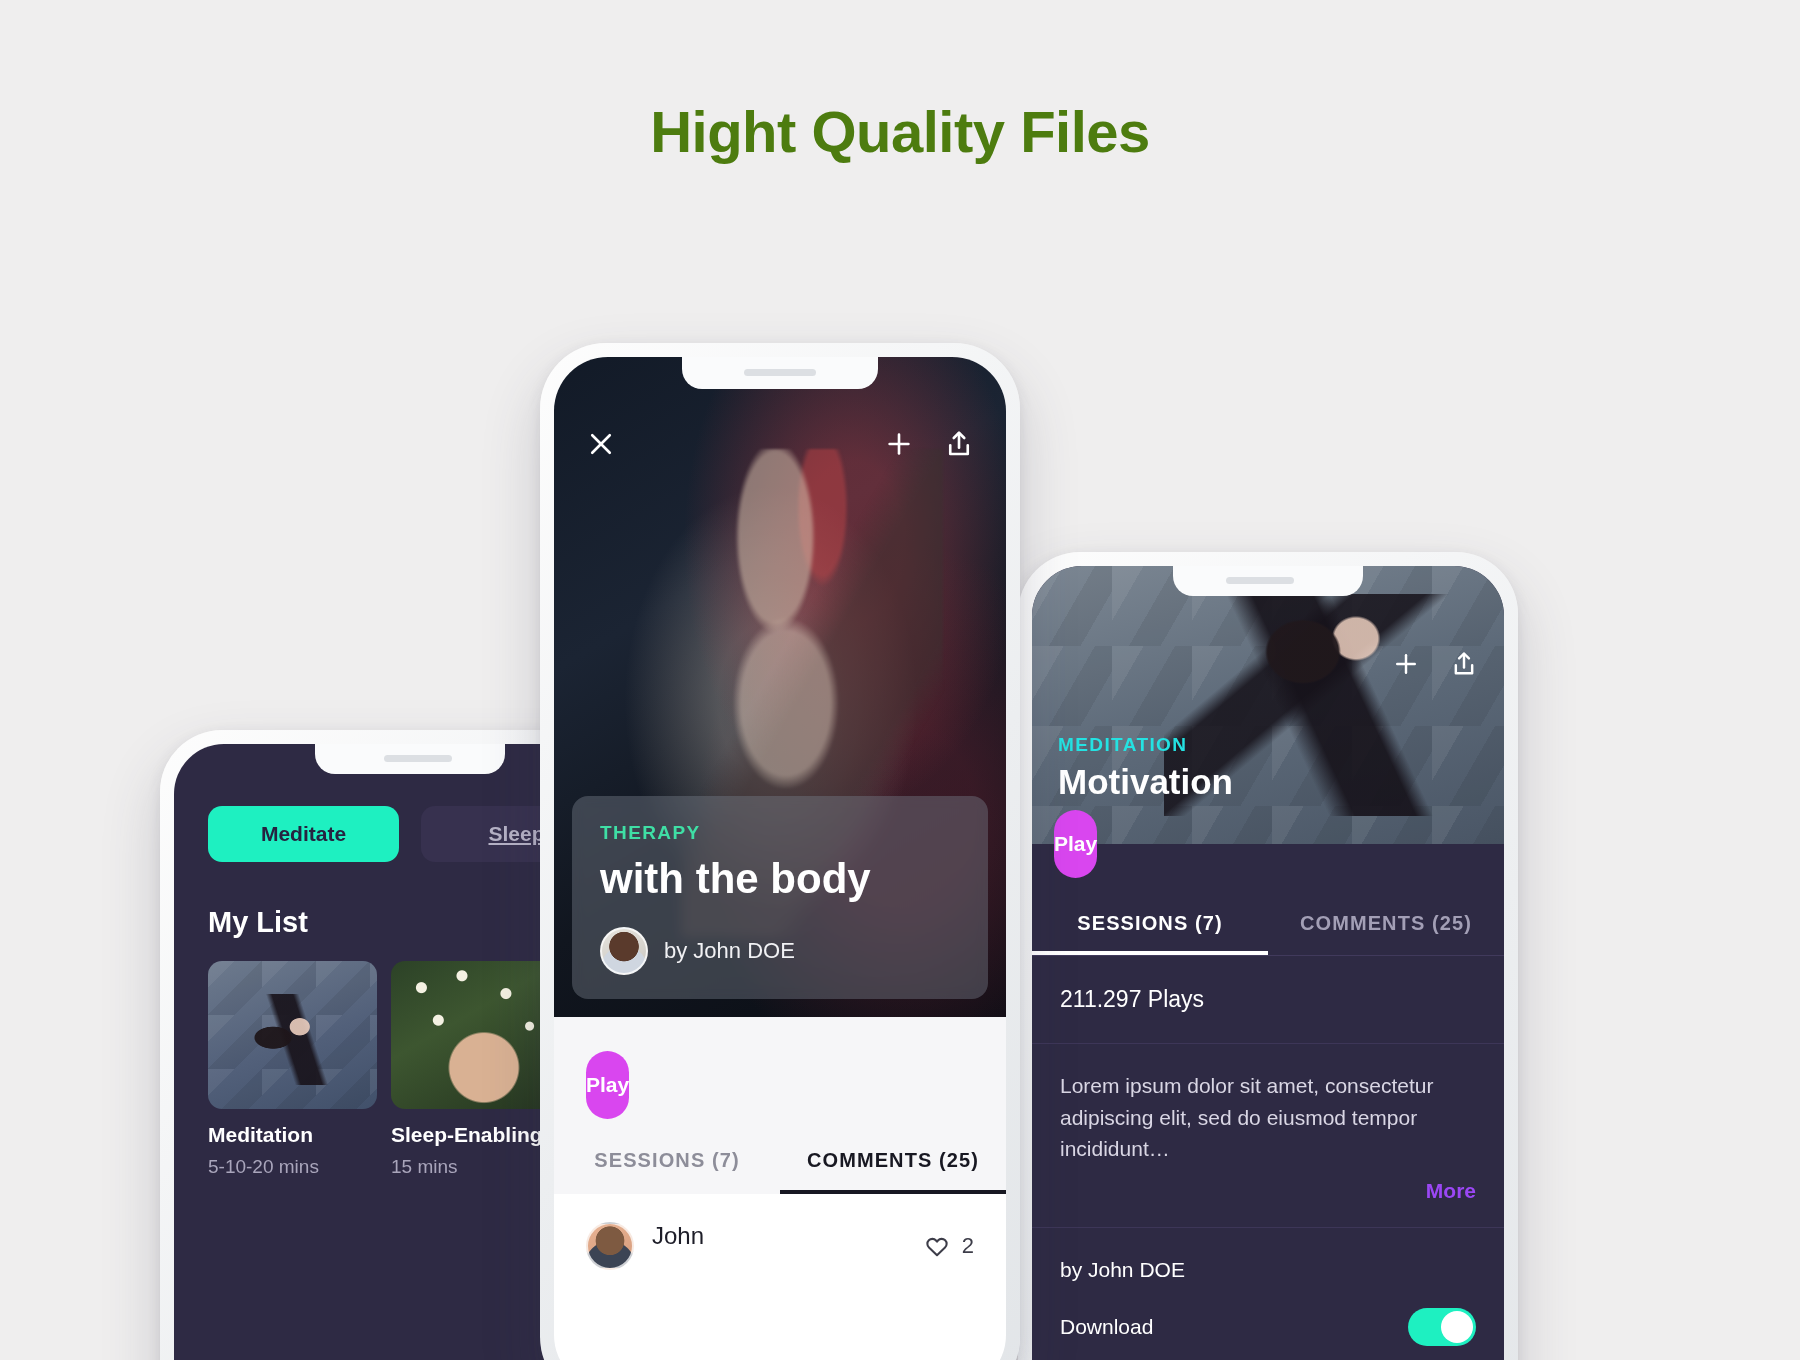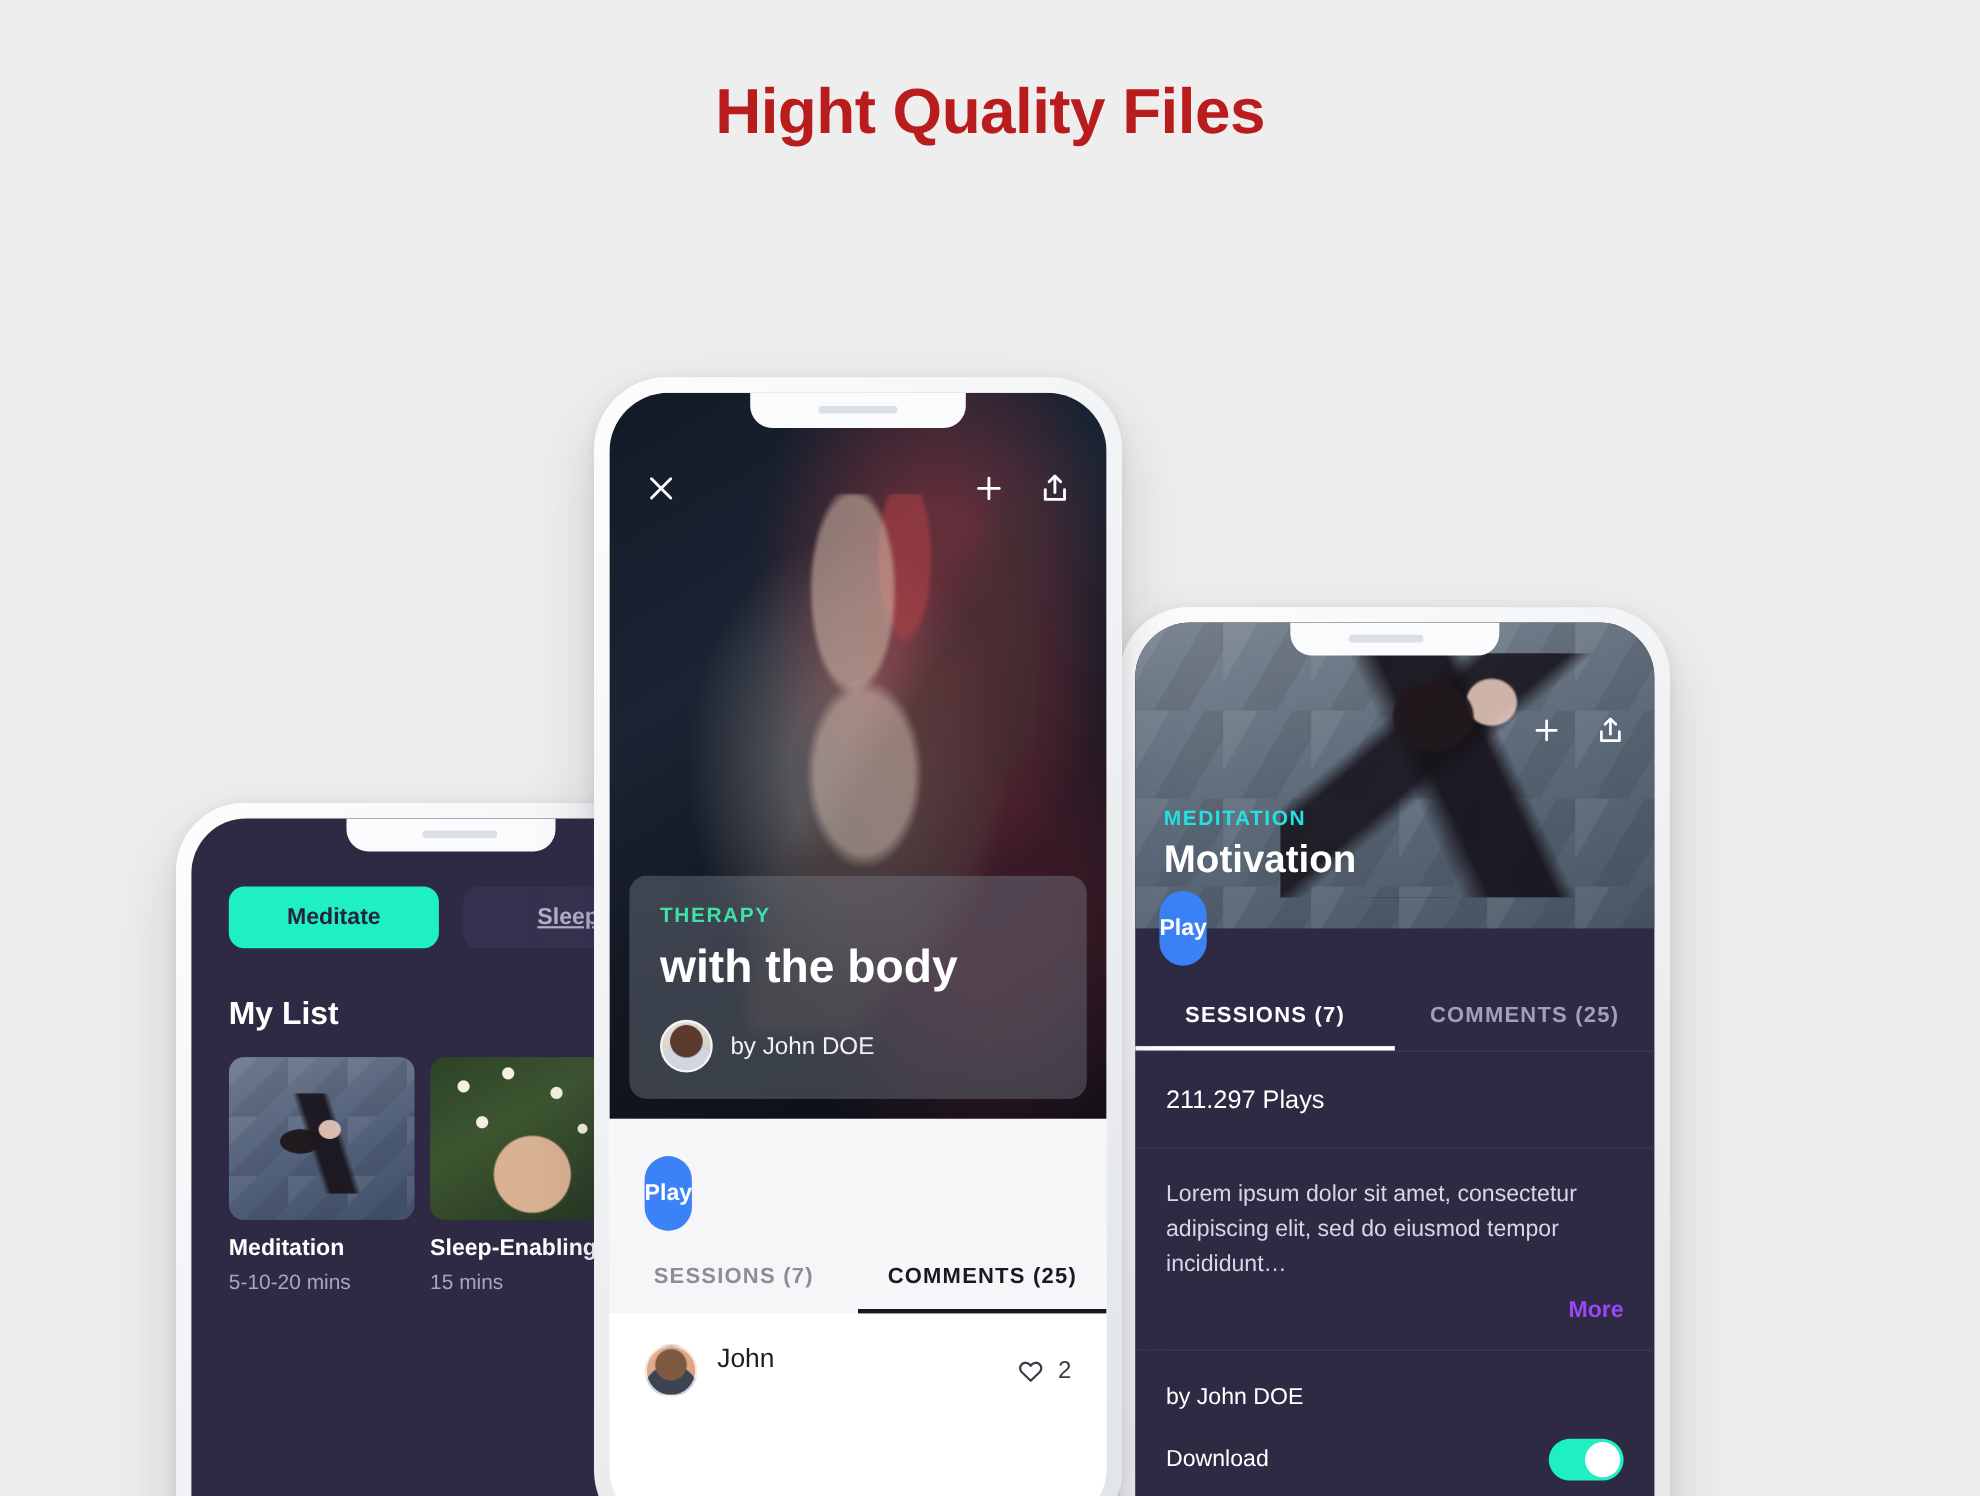--- a/index.html
+++ b/index.html
@@ -6,26 +6,26 @@
   body {
     width: 1800px; height: 1360px;
     background: #efeeee;
     font-family: "Liberation Sans", sans-serif;
     overflow: hidden;
     position: relative;
   }
   
   #page-title {
     position: absolute;
-    top: 68px; left: 0; width: 100%;
+    top: 98px; left: 0; width: 100%;
     text-align: center;
     font-size: 58px;
     font-weight: bold;
     letter-spacing: -0.5px;
-    color: #b91c1c;
+    color: #4d7c0f;
   }
   
   .phone {
     position: absolute;
     background: linear-gradient(135deg,#fdfdfd 0%,#eceef0 55%,#e2e5e8 100%);
     border-radius: 62px;
     padding: 14px;
     box-shadow: 0 28px 60px rgba(60,60,80,.20), 0 4px 14px rgba(60,60,80,.10);
   }
   .screen {
@@ -140,21 +140,21 @@
       radial-gradient(ellipse at 42% 26%, rgba(32,24,28,.95) 0 13%, transparent 14%),
       radial-gradient(ellipse at 58% 20%, rgba(236,206,190,.85) 0 8%, transparent 9%),
       linear-gradient(65deg, transparent 38%, rgba(22,18,26,.9) 44% 58%, transparent 62%),
       linear-gradient(-40deg, transparent 52%, rgba(22,18,26,.85) 56% 68%, transparent 72%);
   }
   .r-icons { position: absolute; top: 84px; right: 26px; display: flex; gap: 30px; z-index: 10; }
   .r-labels { position: absolute; left: 26px; bottom: 42px; z-index: 10; }
   .kicker { color: #24e2e2; font-size: 19px; font-weight: bold; letter-spacing: 1.4px; margin-bottom: 6px; }
   .hero-title { color: #ffffff; font-size: 35px; font-weight: bold; }
   .play-btn {
-    background: #3b82f6;
+    background: #d946ef;
     color: #fff;
     border-radius: 36px;
     height: 68px;
     display: flex; align-items: center; justify-content: center;
     font-size: 21px; font-weight: bold;
     border: none;
     cursor: pointer;
   }
   #phone-right .play-wrap { padding: 0 22px; margin-top: -34px; position: relative; z-index: 20; }
   .r-tabs {

